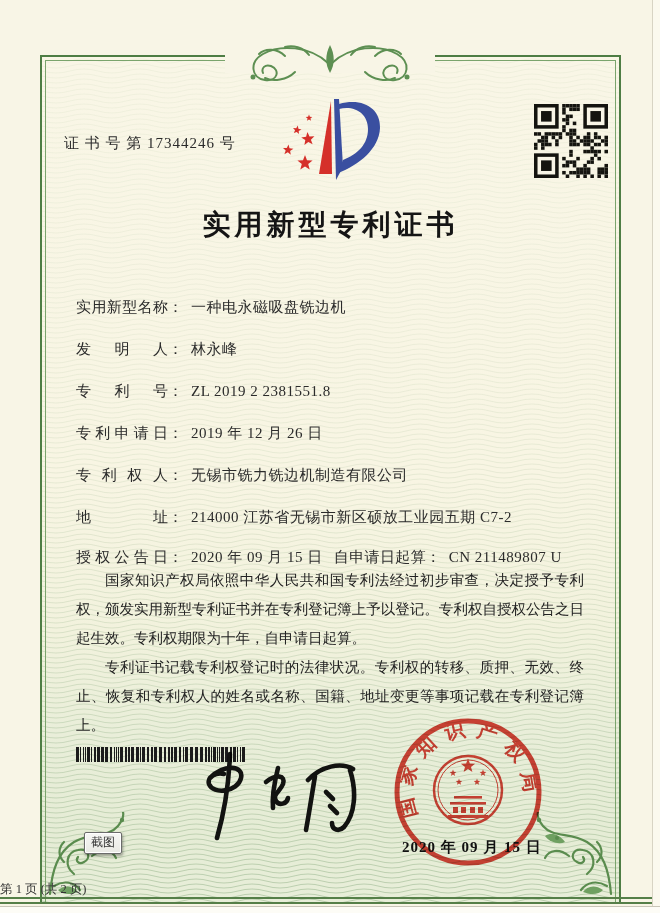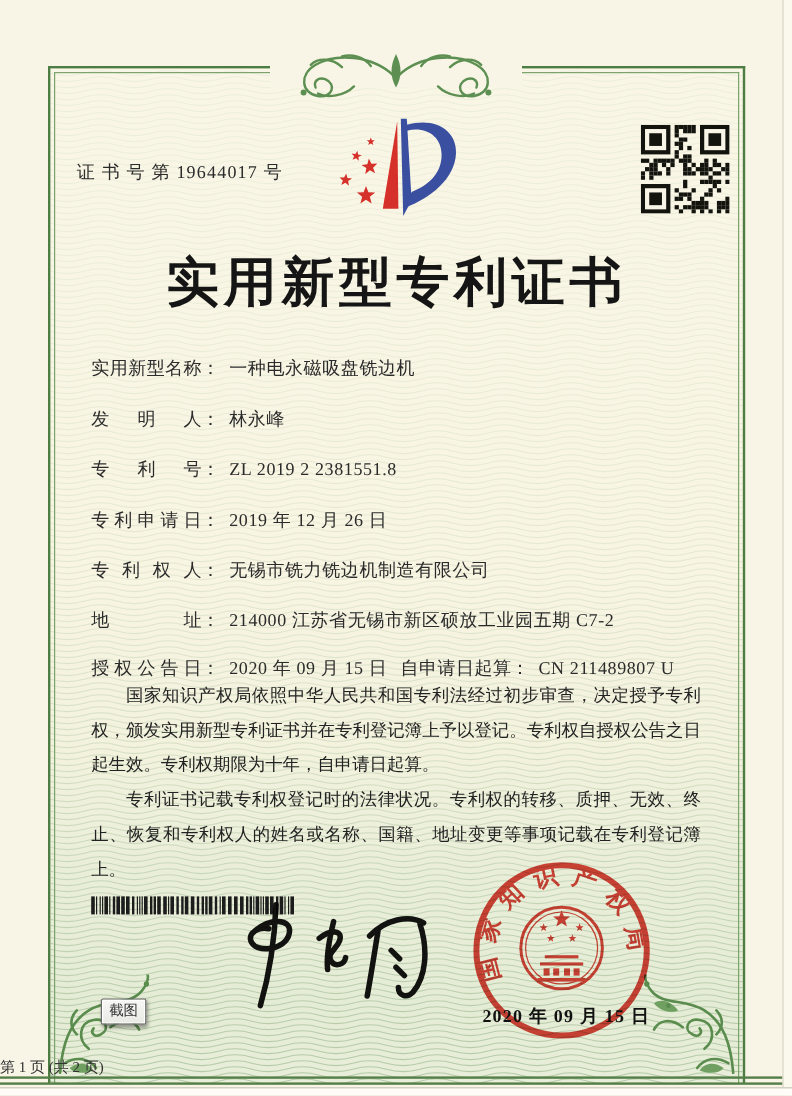--- a/index.html
+++ b/index.html
@@ -21,21 +21,21 @@
   
   .ornament-top{position:absolute;left:225px;top:37px;z-index:5;}
   .corner{position:absolute;z-index:5;}
   .corner.bl{left:44px;top:812px;}
   .corner.br{left:522px;top:812px;transform:scaleX(-1);}
   
   .cert-no{position:absolute;left:64px;top:134px;font-size:15px;letter-spacing:1px;z-index:10;}
   .logo{position:absolute;left:283px;top:96px;z-index:10;}
   .qr{position:absolute;left:534px;top:104px;z-index:10;}
   .title{position:absolute;left:40px;top:206px;width:581px;text-align:center;
-         font-size:44px;font-weight:bold;letter-spacing:4px;color:#151515;z-index:10;}
+         font-size:28px;font-weight:bold;letter-spacing:4px;color:#151515;z-index:10;}
   
   .fields{position:absolute;left:76px;top:290px;width:520px;z-index:10;font-size:15px;}
   .frow{position:absolute;left:0;white-space:nowrap;}
   .flabel{display:inline-block;width:92px;text-align:justify;text-align-last:justify;}
   .fcolon{display:inline-block;margin-right:8px;}
   .fvalue{letter-spacing:.5px;}
   .grant-pair1{display:inline-block;width:254px;}
   
   .paras{position:absolute;left:76px;top:566px;width:508px;z-index:10;
          font-size:14.5px;line-height:29px;text-align:justify;color:#222;}
@@ -274,21 +274,21 @@
       <path d="M48 44 C58 36 68 38 72 46"></path>
       <path d="M20 50 C14 44 14 36 20 30"></path>
       <path d="M10 74 C20 68 30 70 36 78"></path>
     </g>
     <path d="M14 78 C22 72 30 74 34 80 C27 83 18 83 14 78 Z" fill="#6fa061"></path>
     <path d="M52 30 C58 22 66 20 72 24 C68 30 58 33 52 30 Z" fill="#6fa061"></path>
     <circle cx="78" cy="8" r="2.2" fill="#5a8c4e"></circle>
     <circle cx="60" cy="26" r="2" fill="#5a8c4e"></circle>
   </svg>
 
-  <div class="cert-no">证 书 号 第 19644017 号</div>
+  <div class="cert-no">证 书 号 第 17344246 号</div>
 
   <svg class="logo" width="104" height="88" viewBox="0 0 104 88">
     <path d="M48 5 L36 78 L49 78 Z" fill="#d5302a"></path>
     <path d="M51 3 L53 84 L60 71 L56 3 Z" fill="#3a4fa0"></path>
     <path d="M56 8 C80 1 98 13 97 32 C96 53 76 69 55 77 L60 64 C75 58 85 48 85 33 C85 17 71 9 56 13 Z" fill="#3a4fa0"></path>
     <polygon fill="#d5302a" points="26.0,18.5 26.9,20.8 29.3,20.9 27.4,22.5 28.1,24.8 26.0,23.5 23.9,24.8 24.6,22.5 22.7,20.9 25.1,20.8"></polygon>
     <polygon fill="#d5302a" points="14.8,29.6 15.4,32.7 18.5,33.4 15.7,34.9 16.0,38.0 13.7,35.9 10.8,37.1 12.1,34.3 10.0,31.9 13.2,32.3"></polygon>
     <polygon fill="#d5302a" points="24.4,36.0 26.5,40.5 31.4,40.3 27.9,43.7 29.6,48.3 25.3,45.9 21.4,49.0 22.3,44.1 18.2,41.4 23.1,40.8"></polygon>
     <polygon fill="#d5302a" points="5.5,48.5 6.5,52.3 10.4,52.8 7.1,54.9 7.8,58.7 4.8,56.3 1.4,58.2 2.7,54.5 -0.1,51.9 3.8,52.0"></polygon>
     <polygon fill="#d5302a" points="22.0,59.0 24.0,64.3 29.6,64.5 25.2,68.0 26.7,73.5 22.0,70.4 17.3,73.5 18.8,68.0 14.4,64.5 20.0,64.3"></polygon>

